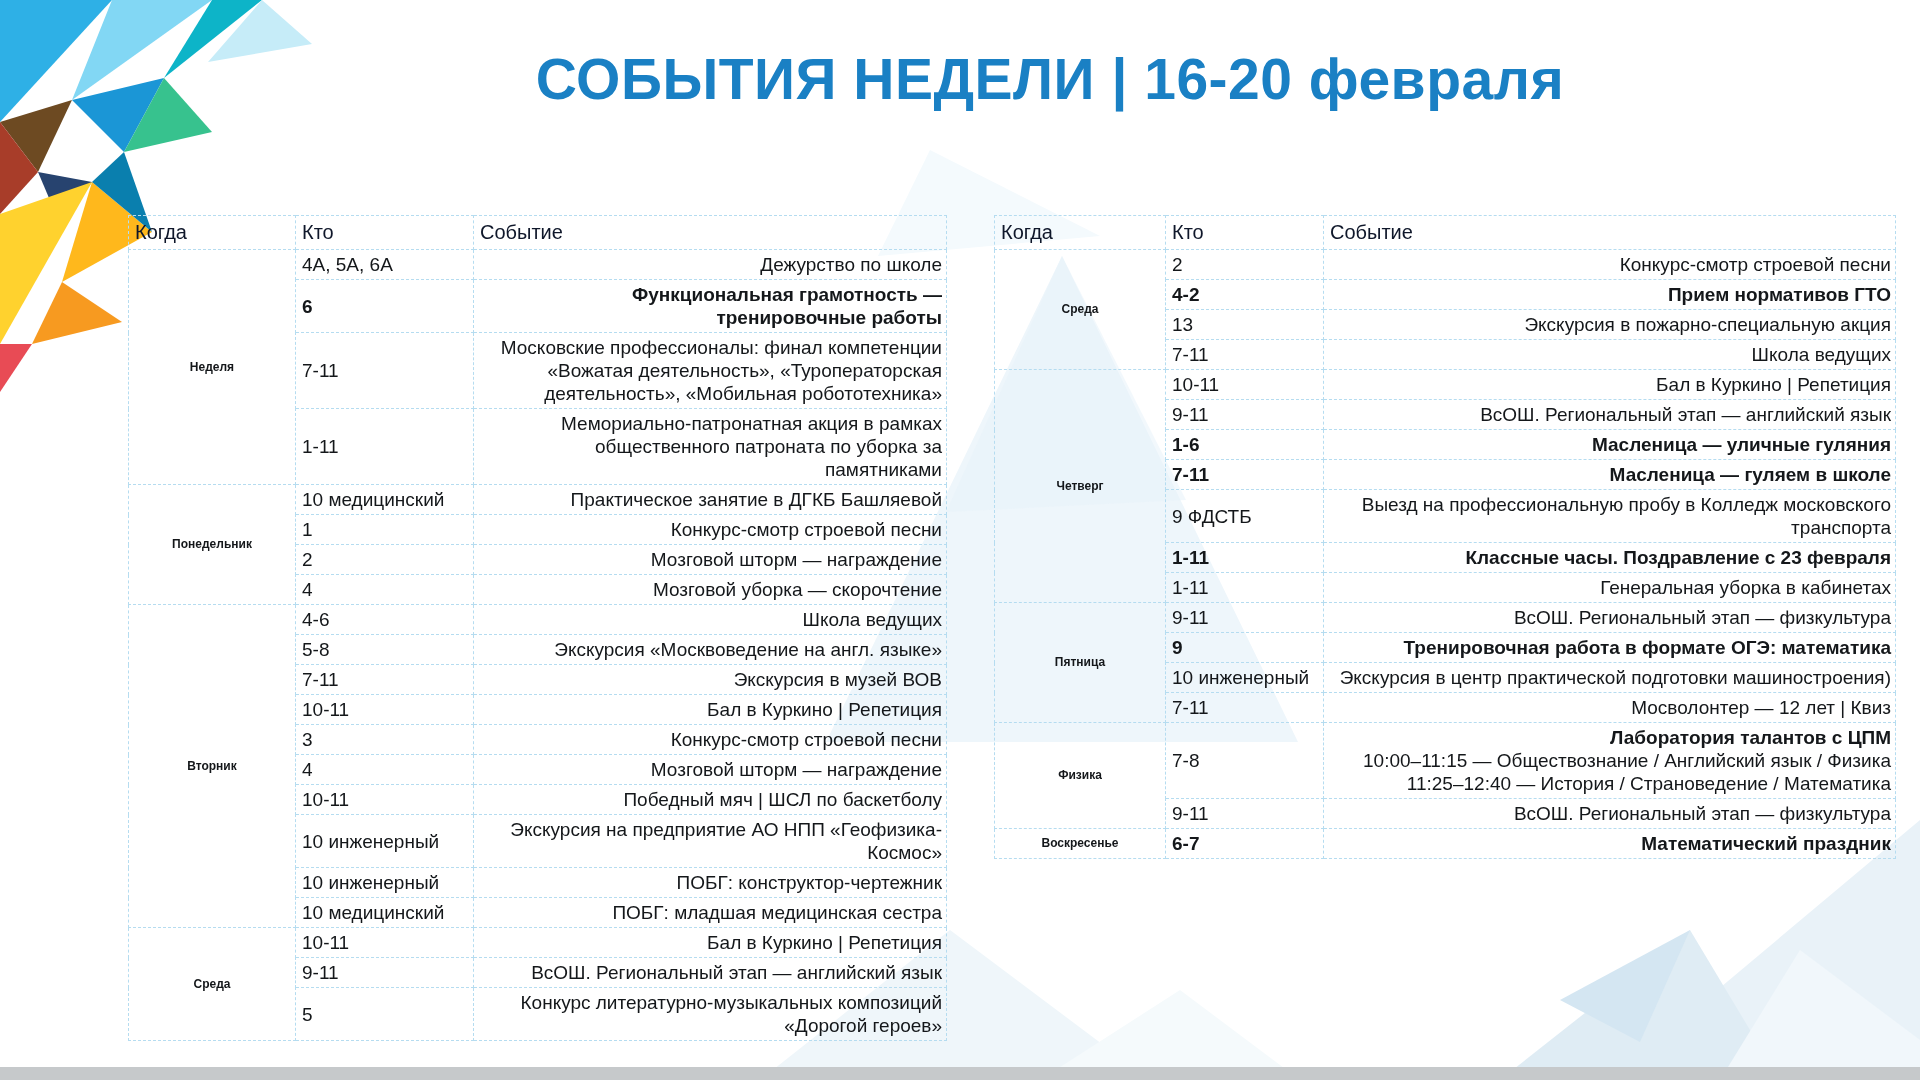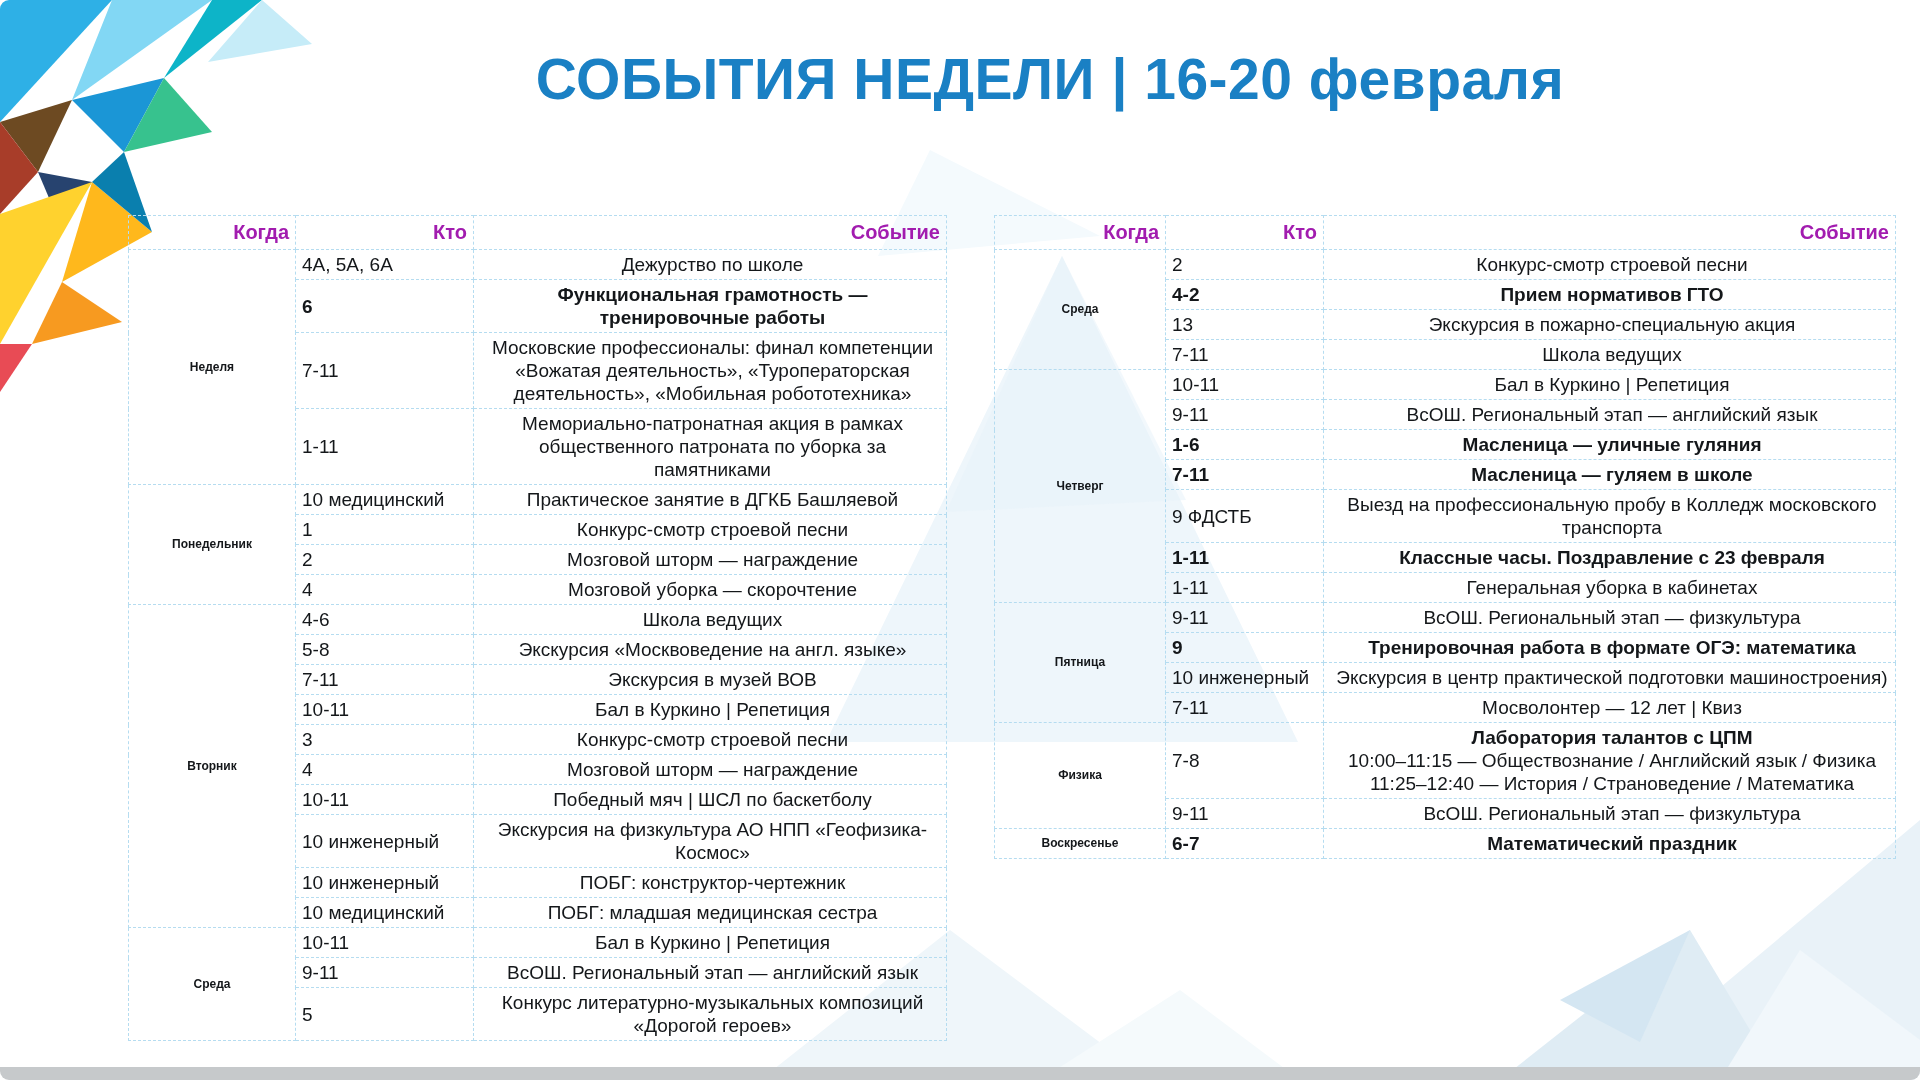--- a/index.html
+++ b/index.html
@@ -1,37 +1,37 @@
 <!DOCTYPE html>
 <html lang="ru"><head>
 <meta charset="utf-8">
 <style>
   html,body{margin:0;padding:0;background:#fff;}
   .slide{
     position:relative;width:1920px;height:1080px;overflow:hidden;background:#ffffff;
-    font-family:"Liberation Sans",sans-serif;color:#14171a;border-radius:9px;
+    font-family:"Liberation Sans",sans-serif;color:#14171a;
   }
   .decor{position:absolute;inset:0;width:1920px;height:1080px;pointer-events:none;}
   .page-title{
     position:absolute;top:46px;left:180px;width:1740px;text-align:center;
     font-size:57px;font-weight:bold;color:#1a80c4;letter-spacing:.5px;white-space:nowrap;
   }
   table.schedule{
     position:absolute;border-collapse:collapse;table-layout:fixed;
     font-size:19px;line-height:23px;background:transparent;
   }
   #tbl-left{left:128px;top:215px;width:818px;}
   #tbl-right{left:994px;top:215px;width:901px;}
   #tbl-left col.c0{width:167px}#tbl-left col.c1{width:178px}#tbl-left col.c2{width:473px}
   #tbl-right col.c0{width:171px}#tbl-right col.c1{width:158px}#tbl-right col.c2{width:572px}
   .schedule th,.schedule td{border:1px dashed #b5dcf0;vertical-align:middle;padding:3px 6px;}
-  .schedule th{color:#a21caf;font-size:20px;font-weight:bold;padding:5px 6px;text-align:right;}
+  .schedule th{color:#0f172a;font-size:20px;font-weight:normal;padding:5px 6px;text-align:left;}
   .schedule td.day{font-weight:bold;text-align:center;font-size:12px;}
   .schedule td.who{}
-  .schedule td.event{text-align:center;padding-left:9px;padding-right:4px;}
+  .schedule td.event{text-align:right;padding-left:9px;padding-right:4px;}
   .b{font-weight:bold;}
   .bottom-bar{position:absolute;left:0;bottom:0;width:1920px;height:13px;background:#c6c9cb;}
 </style>
 </head>
 <body>
 
 <div class="slide">
 
   <svg class="decor" viewBox="0 0 1920 1080" aria-hidden="true">
 
@@ -137,21 +137,21 @@
         <tr>
           <td class="who">4</td>
           <td class="event">Мозговой шторм — награждение</td>
         </tr>
         <tr>
           <td class="who">10-11</td>
           <td class="event">Победный мяч | ШСЛ по баскетболу</td>
         </tr>
         <tr>
           <td class="who">10 инженерный</td>
-          <td class="event">Экскурсия на физкультура АО НПП «Геофизика-Космос»</td>
+          <td class="event">Экскурсия на предприятие АО НПП «Геофизика-Космос»</td>
         </tr>
         <tr>
           <td class="who">10 инженерный</td>
           <td class="event">ПОБГ: конструктор-чертежник</td>
         </tr>
         <tr>
           <td class="who">10 медицинский</td>
           <td class="event">ПОБГ: младшая медицинская сестра</td>
         </tr>
         <tr>

